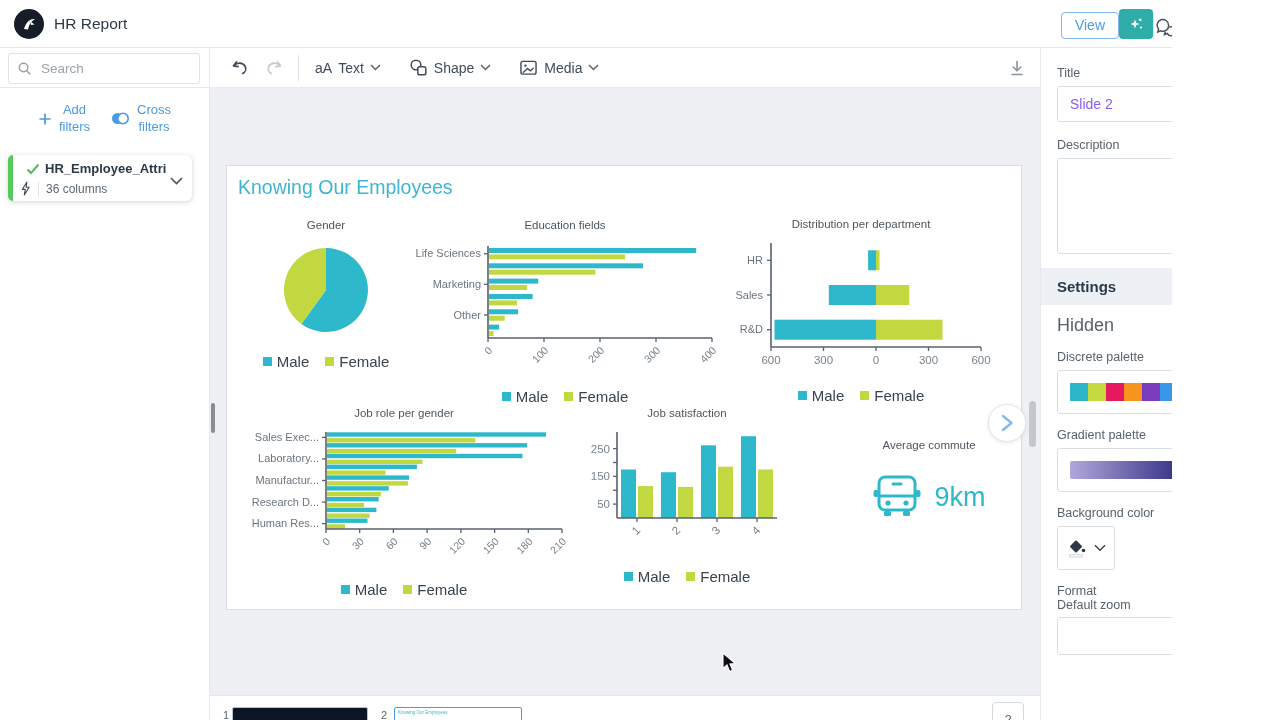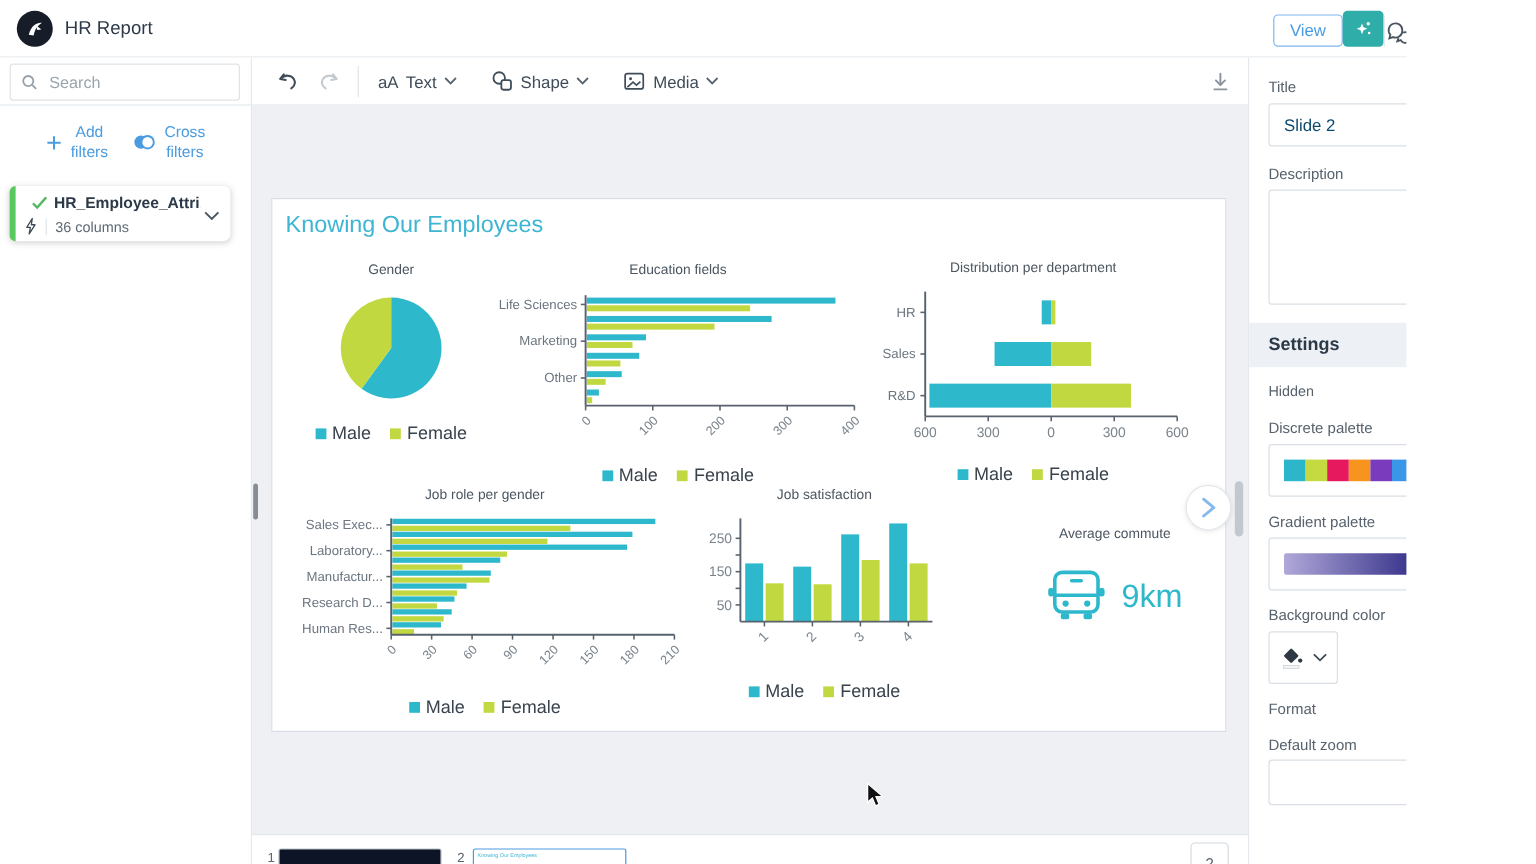--- a/index.html
+++ b/index.html
@@ -66,21 +66,21 @@
   .thumb-1 { left:22px; background:#0d1426; border:1px solid #b9c0c8; }
   .thumb-2 { left:184px; width:128px; background:#fff; border:1.5px solid #4a9be0; }
   .thumb-caption { font-size:4.5px; color:#3db5d3; padding:2px 0 0 3px; }
   .page-counter { position:absolute; left:782px; top:6px; width:32px; height:34px; background:#fff; border:1px solid #d4dae0; border-radius:4px; font-size:13px; color:#5a646e; display:flex; align-items:flex-start; justify-content:center; padding-top:9px; }
 
   
   .rightbar { position:absolute; left:1040px; top:48px; width:240px; height:700px; background:#fff; border-left:1px solid #e5e9ed; }
   .panel-header { height:37px; background:#edf0f4; display:flex; align-items:center; justify-content:space-between; padding:0 16px; font-weight:bold; font-size:15px; color:#2c3947; }
   .panel-body { padding:0 16px; }
   .fld-label { font-size:12.5px; color:#57626c; }
-  .fld-input { width:100%; height:36px; border:1px solid #d9dfe5; border-radius:3px; padding:0 12px; font-size:14px; color:#0c4a6e; font-family:"Liberation Sans",sans-serif; outline:none; }
+  .fld-input { width:100%; height:36px; border:1px solid #d9dfe5; border-radius:3px; padding:0 12px; font-size:14px; color:#8b5cf6; font-family:"Liberation Sans",sans-serif; outline:none; }
   .fld-textarea { width:100%; height:96px; border:1px solid #d9dfe5; border-radius:3px; resize:none; outline:none; font-family:"Liberation Sans",sans-serif; }
   .row-between { display:flex; align-items:center; justify-content:space-between; }
   .toggle { width:38px; height:20px; border-radius:10px; background:#c9ced4; position:relative; cursor:pointer; }
   .toggle-knob { position:absolute; left:2px; top:2px; width:16px; height:16px; border-radius:50%; background:#fff; box-shadow:0 1px 2px rgba(0,0,0,.25); }
   .dd { border:1px solid #d9dfe5; border-radius:3px; display:flex; align-items:center; justify-content:space-between; padding:0 12px; height:44px; cursor:pointer; background:#fff; }
   .dd-text { font-size:14px; color:#2c3947; }
   .swatches { display:flex; }
   .swatch { width:18px; height:18px; }
   .gradient-bar { width:172px; height:18px; border-radius:2px; }
   .bg-dd { width:58px; }
@@ -486,21 +486,21 @@
       <div style="height:10px;"></div>
     </div>
     <div class="panel-header">
       <span>Settings</span>
       <svg width="13" height="8" viewBox="0 0 13 8">
           <polyline points="1,6.5 6.5,1 12,6.5" fill="none" stroke="#3c4855" stroke-width="1.7"></polyline>
         </svg>
     </div>
     <div class="panel-body">
       <div class="row-between mt10">
-        <span class="fld-label" style="font-size:12px;">Hidden</span>
+        <span class="fld-label" style="font-size:18px;">Hidden</span>
         <div class="toggle">
             <div class="toggle-knob"></div>
           </div>
       </div>
       <div class="fld-label mt14">Discrete palette</div>
       <div class="dd mt6">
         <div class="swatches" id="swatches">
             <span class="swatch" style="background:#2db5c9"></span>
             <span class="swatch" style="background:#c4da40"></span>
             <span class="swatch" style="background:#e6185e"></span>
@@ -527,21 +527,21 @@
         <svg width="22" height="22" viewBox="0 0 22 22">
           <rect x="5.5" y="5" width="9" height="9" rx="1" transform="rotate(45 10 9.5)" fill="#2e3945"></rect>
           <circle cx="17.5" cy="13.5" r="1.8" fill="#2e3945"></circle>
           <rect x="3.5" y="17.5" width="13" height="2.6" fill="#f2f4f6" stroke="#c9ced4" stroke-width="0.6"></rect>
         </svg>
         <svg width="12" height="8" viewBox="0 0 13 8">
             <polyline points="1,1 6.5,6.5 12,1" fill="none" stroke="#3c4855" stroke-width="1.6"></polyline>
           </svg>
       </div>
       <div class="fld-label mt14">Format</div>
-      <div class="fld-label" style="margin-top:16px;">Default zoom</div>
+      <div class="fld-label" style="margin-top:0;">Default zoom</div>
       <div class="dd" style="height:38px; margin-top:5px;">
         
         
       </div>
     </div>
   </div>
 
   <svg class="cursor" width="16" height="22" viewBox="0 0 16 22">
     <path d="M1 1 L1 16.5 L5 13 L7.6 19.5 L10.6 18.2 L8 11.9 L13.4 11.6 Z" fill="#111" stroke="#fff" stroke-width="1.1"></path>
   </svg>

